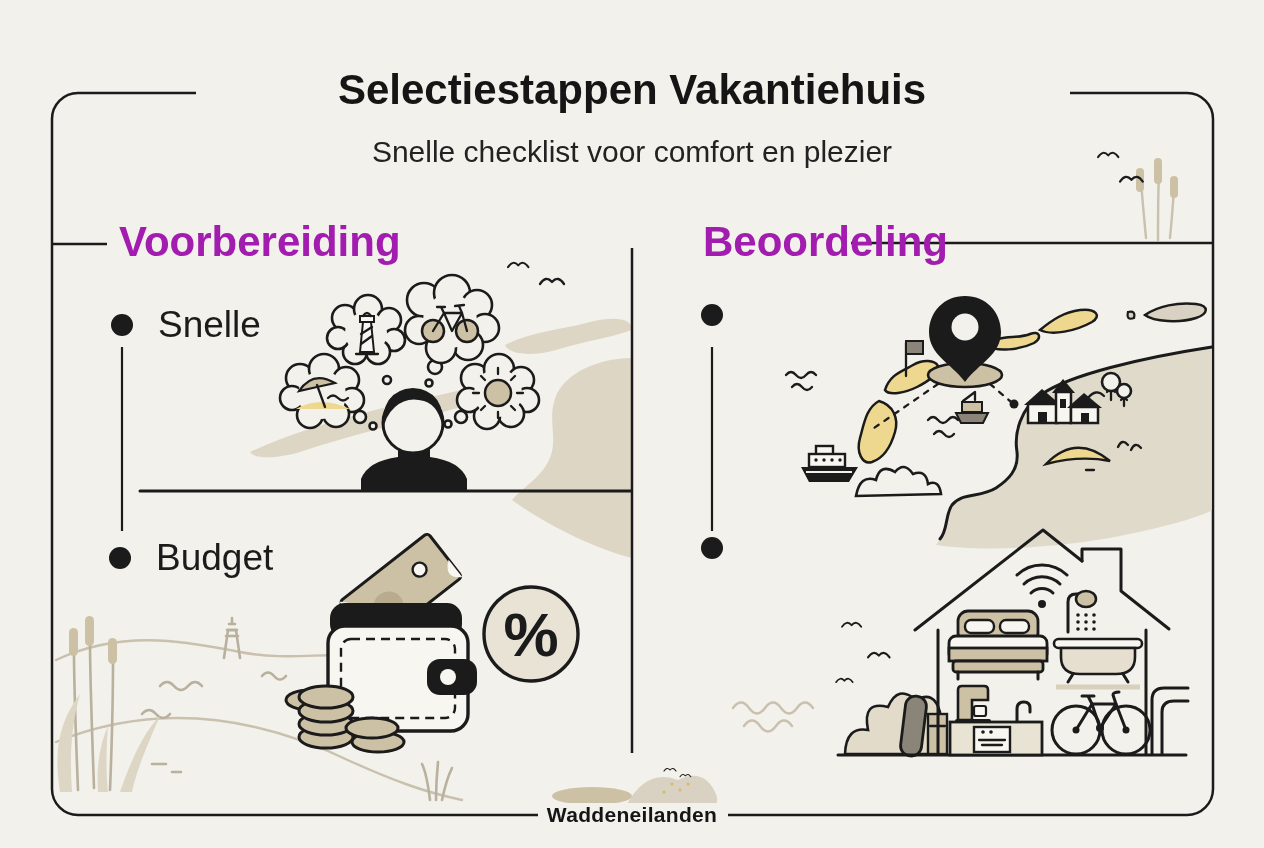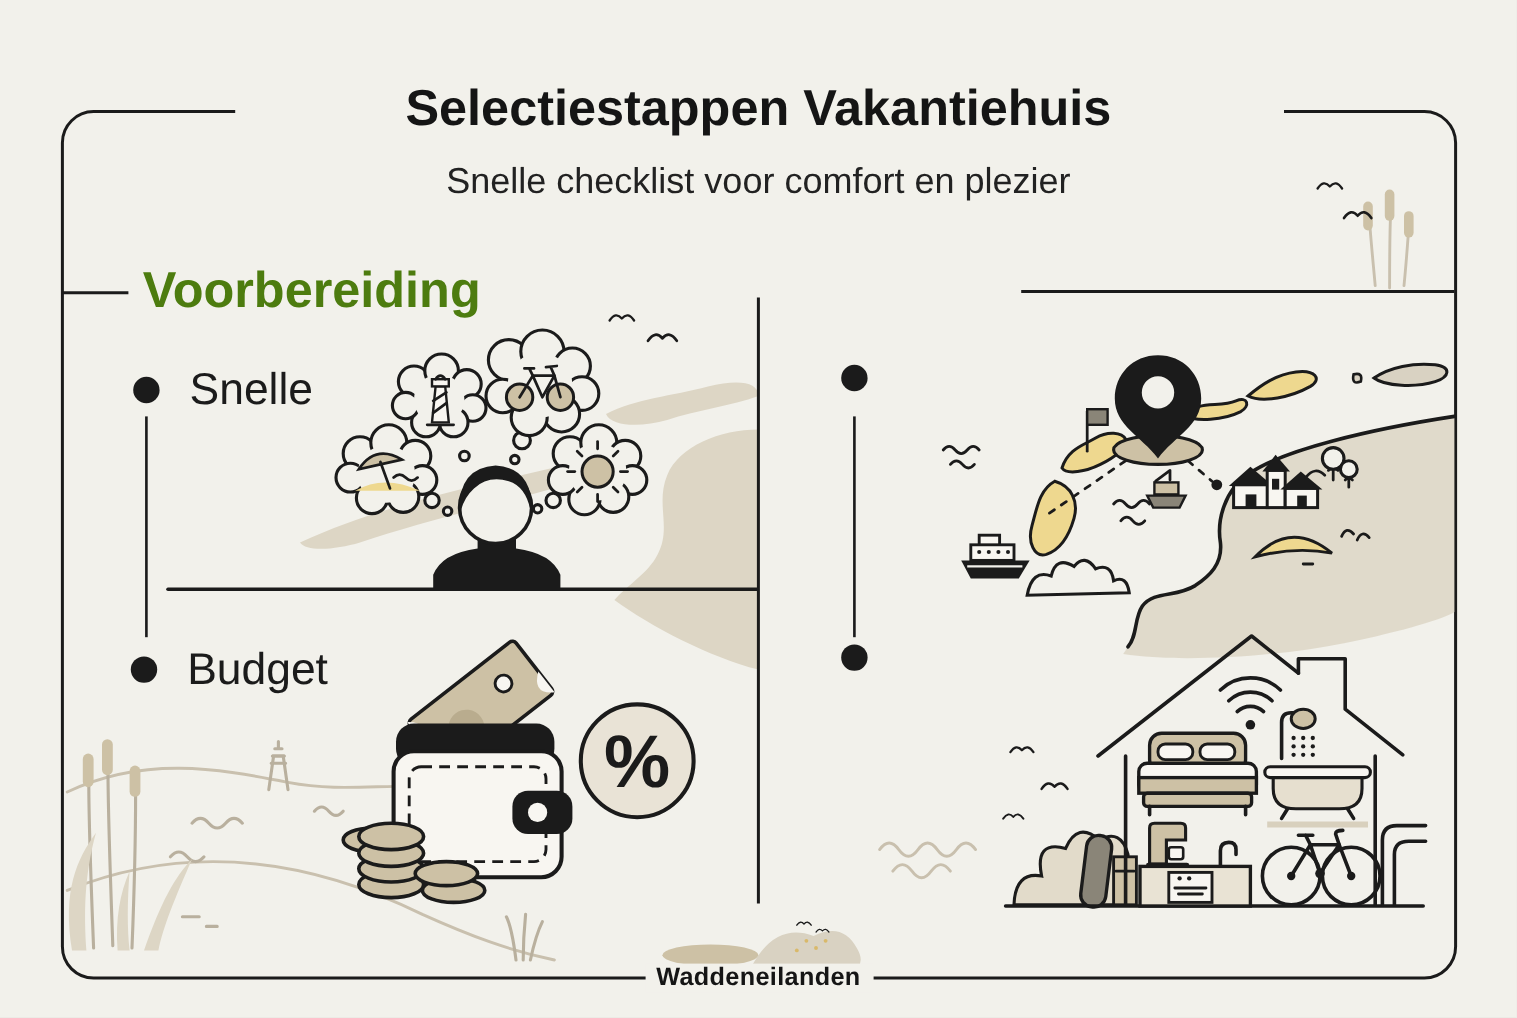--- a/index.html
+++ b/index.html
@@ -7,21 +7,21 @@
     position:relative;width:1264px;height:848px;overflow:hidden;
     background:#f2f1eb;color:#1b1b1b;
     font-family:"Liberation Sans","DejaVu Sans",sans-serif;
   }
   .art{position:absolute;inset:0;}
   .txt{position:absolute;z-index:2;white-space:nowrap;}
   .poster-title{top:58px;left:0;width:100%;text-align:center;
     font-size:42px;line-height:64px;font-weight:800;letter-spacing:0px;color:#151515;}
   .poster-subtitle{top:133px;left:0;width:100%;text-align:center;
     font-size:30px;line-height:38px;font-weight:400;color:#222;}
-  .col-heading{font-size:42px;line-height:46px;font-weight:800;color:#4d7c0f;}
+  .col-heading{font-size:42px;line-height:46px;font-weight:800;color:#a21caf;}
   .heading-left{left:119px;top:219px;}
   .heading-right{left:703px;top:219px;}
   .item{display:flex;align-items:center;gap:25px;font-size:37px;line-height:42px;font-weight:400;}
   .bullet{width:22px;height:22px;border-radius:50%;background:#1b1b1b;flex:none;}
   .item-l1{left:111px;top:304px;}
   .item-l2{left:109px;top:537px;}
   .item-r1{left:701px;top:304px;}
   .item-r2{left:701px;top:537px;}
   .poster-footer{top:801px;left:0;width:100%;text-align:center;
     font-size:21px;line-height:28px;font-weight:700;color:#151515;letter-spacing:.3px;}
@@ -407,20 +407,21 @@
         <path class="ink" stroke-width="3" d="M1152,754 L1152,700 Q1152,688 1164,688 L1188,688"></path>
         <path class="ink" stroke-width="3" d="M1162,754 L1162,712 Q1162,701 1174,701 L1188,701"></path>
       </g>
     </g>
   </svg>
 
   <div class="txt poster-title">Selectiestappen Vakantiehuis</div>
   <div class="txt poster-subtitle">Snelle checklist voor comfort en plezier</div>
 
   <div class="txt col-heading heading-left">Voorbereiding</div>
+  <div class="txt col-heading heading-right">Beoordeling</div>
 
   <div class="txt item item-l1">
     <span class="bullet"></span>
     <span>Snelle</span>
   </div>
   <div class="txt item item-l2">
     <span class="bullet"></span>
     <span>Budget</span>
   </div>
   <div class="txt item item-r1">

